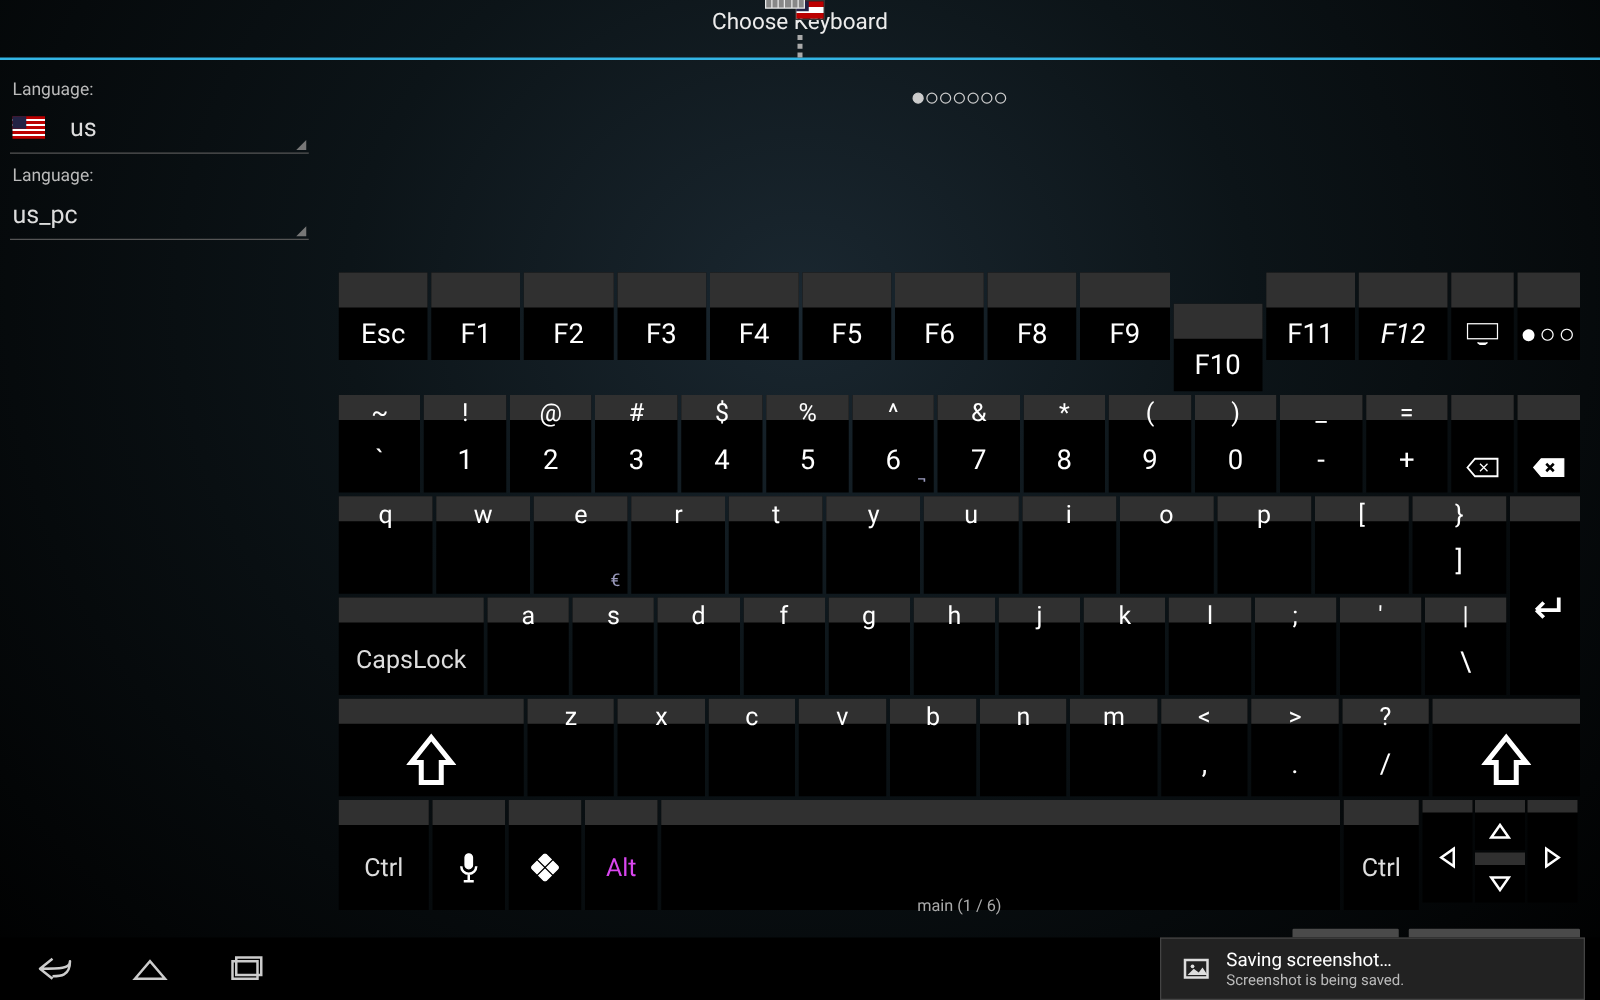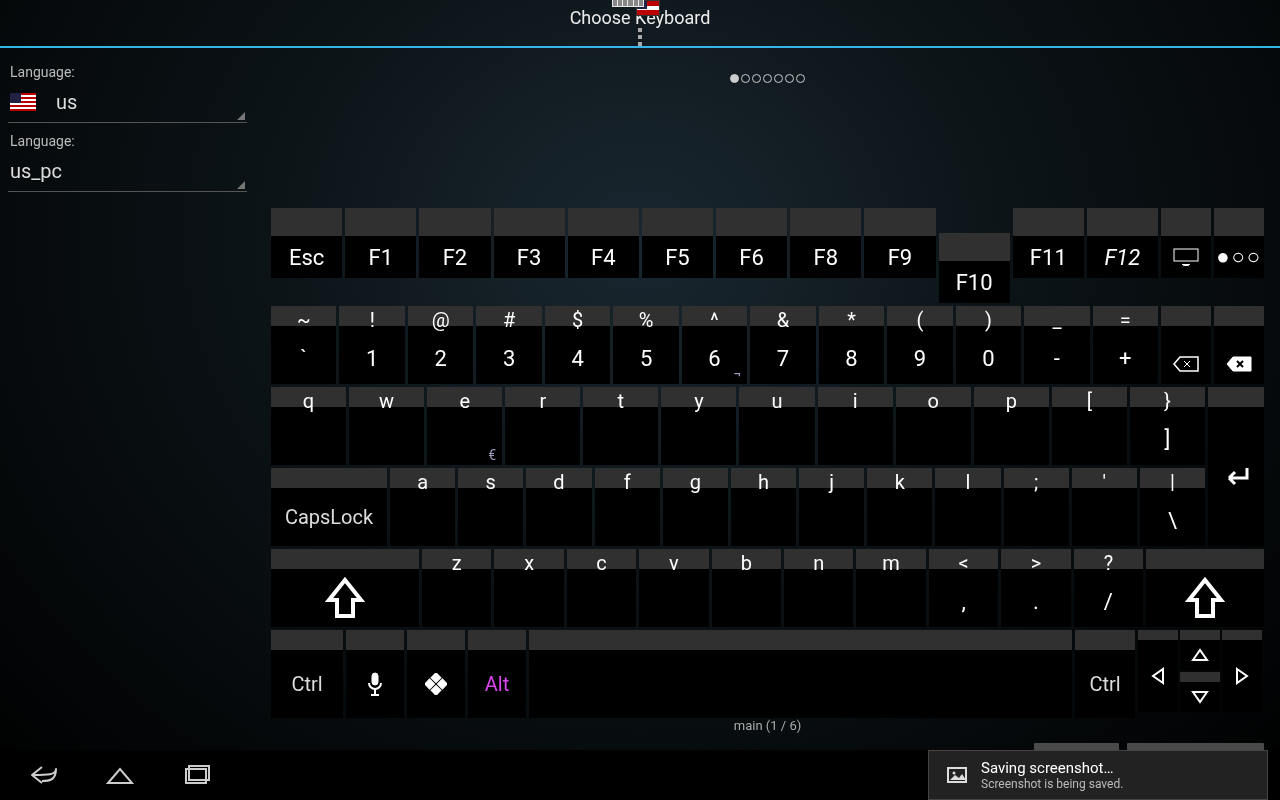--- a/index.html
+++ b/index.html
@@ -26,21 +26,21 @@
   .sidebar .flag2 { width:26px; height:18px; background: repeating-linear-gradient(#b00 0 2px, #fff 2px 4px); position:relative; }
   .sidebar .flag2::before { content:""; position:absolute; left:0; top:0; width:11px; height:10px; background:#224; }
   .sidebar .val { font-size: 20px; }
 
   .main { flex:1; position:relative; padding-top:10px; }
   .pager { text-align:center; margin: 10px 0 30px; }
   .pager .dot { display:inline-block; width:9px; height:9px; border:1px solid #ccc; border-radius:50%; margin:0 1px; }
   .pager .dot.active { background:#ccc; }
 
   
-  .kbwrap { position:absolute; left:16px; right:16px; top:160px; }
+  .kbwrap { position:absolute; left:16px; right:16px; top:170px; }
   .krow { display:flex; gap:3px; margin-bottom:3px; }
   .key { background:#000; border-top:20px solid #303030; color:#fff; font-size:20px; display:flex; flex-direction:column; align-items:center; justify-content:flex-start; position:relative; cursor:pointer; user-select:none; height:78px; padding-top:2px; }
   .key.fn { border-top-width:28px; height:70px; font-size:22px; justify-content:center; padding-top:0; }
   .key .upper { font-size:20px; line-height:1; position:absolute; top:-16px; left:0; right:0; text-align:center; }
   .key .lower { font-size:22px; margin-top:18px; }
   .key .alt { font-size:14px; color:#99b; position:absolute; bottom:2px; right:6px; }
   .key.mod { font-size:20px; justify-content:center; padding-top:0; color:#ddd; }
   .key.alt-txt { color:#d946ef; }
   .key svg { fill:#fff; stroke:#fff; }
 

